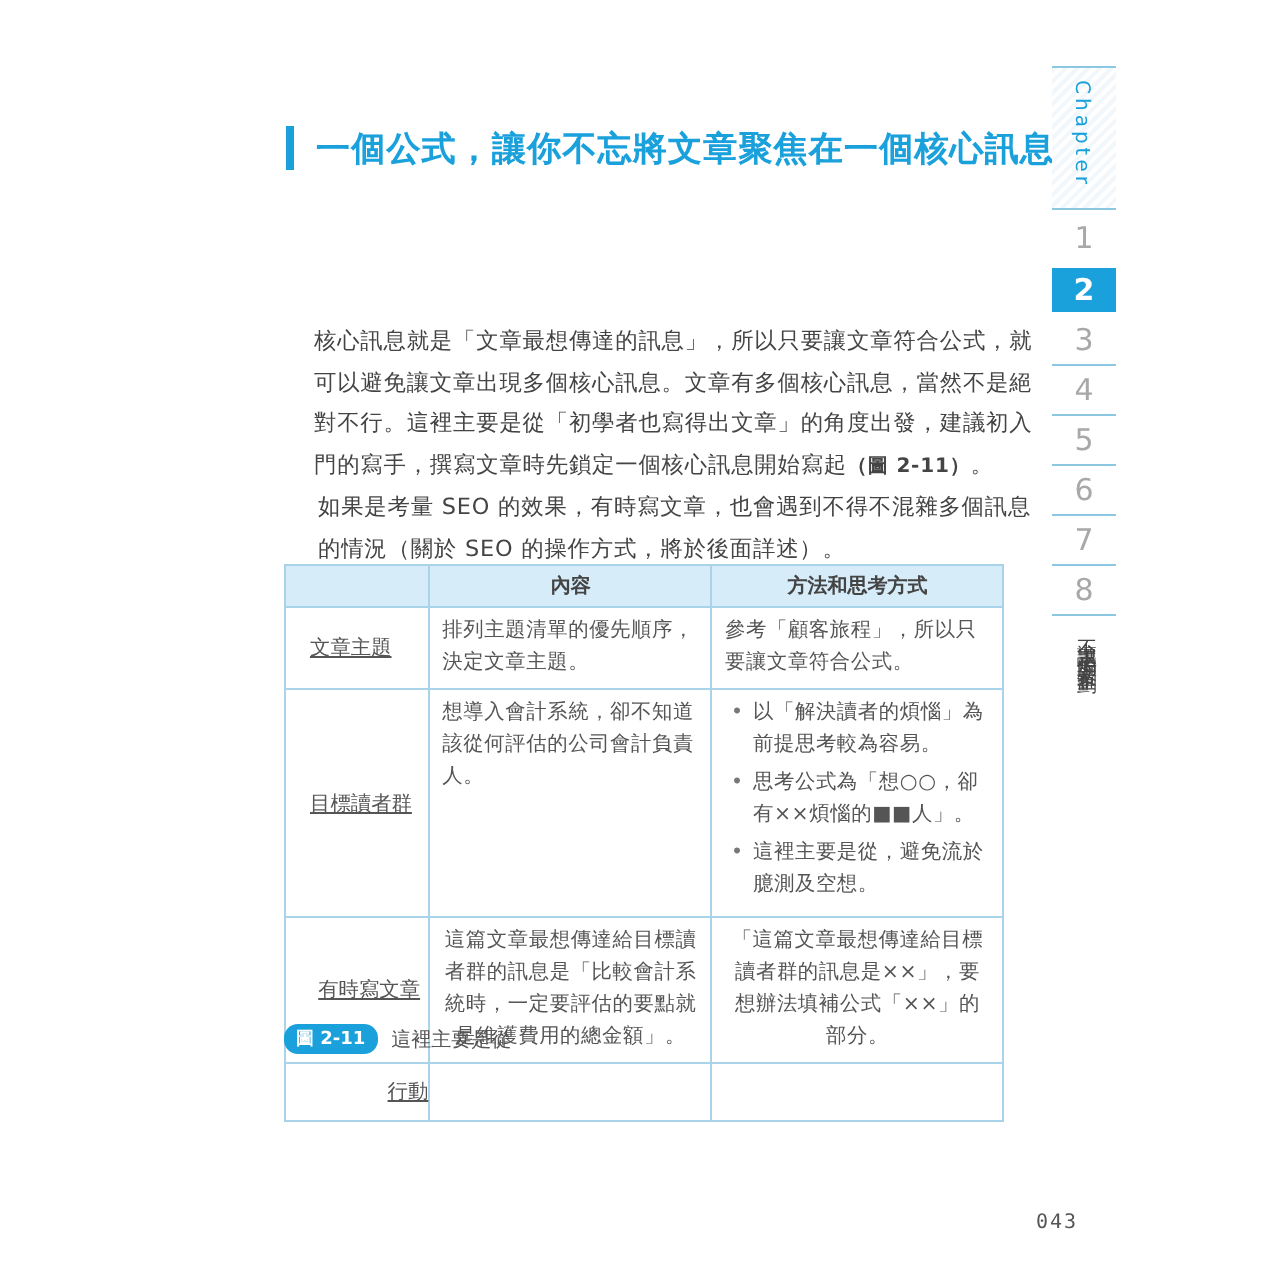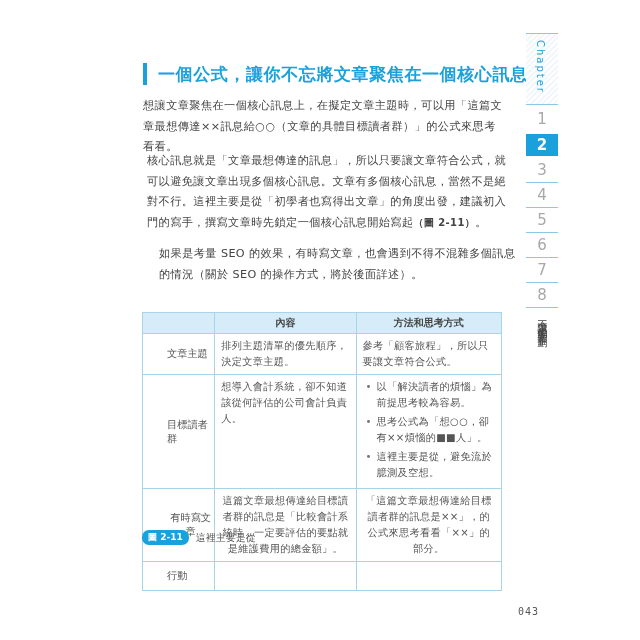--- a/index.html
+++ b/index.html
@@ -15,38 +15,38 @@
   .heading-text { font-size: 17px; font-weight: bold; color: #1aa1dc; letter-spacing: 0.6px; white-space: nowrap; }
 
   
   .para { position: absolute; left: 143px; width: 360px; font-size: 11.2px; line-height: 20.5px; color: #444; letter-spacing: 0.4px; }
   .para .ref { font-weight: bold; font-size: 10px; }
   .p1 { top: 96px; }
   .p2 { top: 147px; }
   .p3 { top: 228px; }
 
   
-  .tbl { position: absolute; left: 142px; top: 282px; width: 360px; border-collapse: collapse; font-size: 10.2px; color: #555; margin-top: 30px; }
+  .tbl { position: absolute; left: 142px; top: 282px; width: 360px; border-collapse: collapse; font-size: 10.2px; color: #555; }
   .tbl th, .tbl td { border: 1px solid #a9d3e8; vertical-align: top; padding: 0; }
   .tbl thead th { background: #d6ecf8; height: 20px; font-weight: bold; color: #444; text-align: center; vertical-align: middle; font-size: 10px; }
-  .tbl td.label { vertical-align: middle; padding-left: 24px; color: #555; }
+  .tbl td.label { vertical-align: middle; padding-left: 12px; color: #555; text-decoration: underline; }
   .tbl td.cell { padding: 4px 6px 4px 6px; line-height: 16px; letter-spacing: 0.3px; }
   .tbl ul { margin: 0; padding: 0; list-style: none; }
   .tbl li { position: relative; padding-left: 14px; margin-bottom: 3px; line-height: 16px; }
   .tbl li::before { content: "•"; position: absolute; left: 3px; top: 0; color: #777; }
   .col1 { width: 72px; }
   .col2 { width: 142px; }
   .col3 { width: 146px; }
   .r1 td { height: 25px; }
   .r2 td { height: 88px; }
   .r3 td { height: 60px; text-align: center; }
-  .r4 td { height: 20px; }
+  .r4 td { height: 20px; text-align: right; }
 
   
-  .caption { position: absolute; left: 142px; top: 530px; display: flex; align-items: center; font-size: 10px; color: #555; }
+  .caption { position: absolute; left: 142px; top: 512px; display: flex; align-items: center; font-size: 10px; color: #555; }
   .fig-badge { background: #1aa1dc; color: #fff; border-radius: 7px; padding: 1px 6px; font-size: 9px; font-weight: bold; margin-right: 7px; }
   .chapter-box { position: absolute; left: 526px; top: 33px; width: 32px; height: 70px;
     border-top: 1px solid #8cc8e2; border-bottom: 1px solid #8cc8e2;
     background: repeating-linear-gradient(135deg, #f1f7fb 0px, #f1f7fb 2px, #ffffff 2px, #ffffff 4px); }
   .chapter-text { position: absolute; left: 9px; top: 6px; writing-mode: vertical-rl; font-size: 10px; letter-spacing: 2px; color: #1aa1dc; font-family: "DejaVu Sans", sans-serif; }
   .chap-num { position: absolute; left: 526px; width: 32px; height: 22px; text-align: center; font-size: 15px; line-height: 22px; color: #a8a8a8; font-family: "DejaVu Sans", sans-serif; }
   .chap-num.active { background: #1aa1dc; color: #fff; font-weight: bold; }
   .chap-num.underline::after { content: ""; position: absolute; left: 0; right: 0; bottom: -2px; border-bottom: 1px solid #8cc8e2; }
   .chapter-title { position: absolute; left: 535px; top: 312px; writing-mode: vertical-rl; font-size: 10px; letter-spacing: 1.5px; color: #444; }
 
@@ -55,24 +55,21 @@
 </head>
 <body>
 
 <div class="page">
 
   <div class="heading">
     <div class="heading-bar"></div>
     <div class="heading-text">一個公式，讓你不忘將文章聚焦在一個核心訊息上</div>
   </div>
 
-  <p class="para p1" style="margin:0">
-    <span>想讓文章聚焦在一個核心訊息上，在擬定文章主題時，可以用「這篇文章最想傳達××訊息給○○（文章的具體目標讀者群）」的公式來思考看看。</span>
-  </p>
-  <p class="para p2" style="margin:4px">
+  <p class="para p2" style="margin:14px">
     <span>核心訊息就是「文章最想傳達的訊息」，所以只要讓文章符合公式，就可以避免讓文章出現多個核心訊息。文章有多個核心訊息，當然不是絕對不行。這裡主要是從「初學者也寫得出文章」的角度出發，建議初入門的寫手，撰寫文章時先鎖定一個核心訊息開始寫起</span><span class="ref">（圖 2-11）</span><span>。</span>
   </p>
   <p class="para p3" style="margin:16px">
     <span>如果是考量 SEO 的效果，有時寫文章，也會遇到不得不混雜多個訊息的情況（關於 SEO 的操作方式，將於後面詳述）。</span>
   </p>
 
   <table class="tbl">
     <thead>
       <tr>
         <th class="col1"></th>
@@ -93,21 +90,21 @@
           <ul>
             <li>以「解決讀者的煩惱」為前提思考較為容易。</li>
             <li>思考公式為「想○○，卻有××煩惱的■■人」。</li>
             <li>這裡主要是從，避免流於臆測及空想。</li>
           </ul>
         </td>
       </tr>
       <tr class="r3">
         <td class="label">有時寫文章</td>
         <td class="cell">這篇文章最想傳達給目標讀者群的訊息是「比較會計系統時，一定要評估的要點就是維護費用的總金額」。</td>
-        <td class="cell">「這篇文章最想傳達給目標讀者群的訊息是××」，的公式來思考看看「××」的部分。</td>
+        <td class="cell">「這篇文章最想傳達給目標讀者群的訊息是××」，要想辦法填補公式「××」的部分。</td>
       </tr>
       <tr class="r4">
         <td class="label">行動</td>
         <td class="cell"></td>
         <td class="cell"></td>
       </tr>
     </tbody>
   </table>
 
   <div class="caption">

